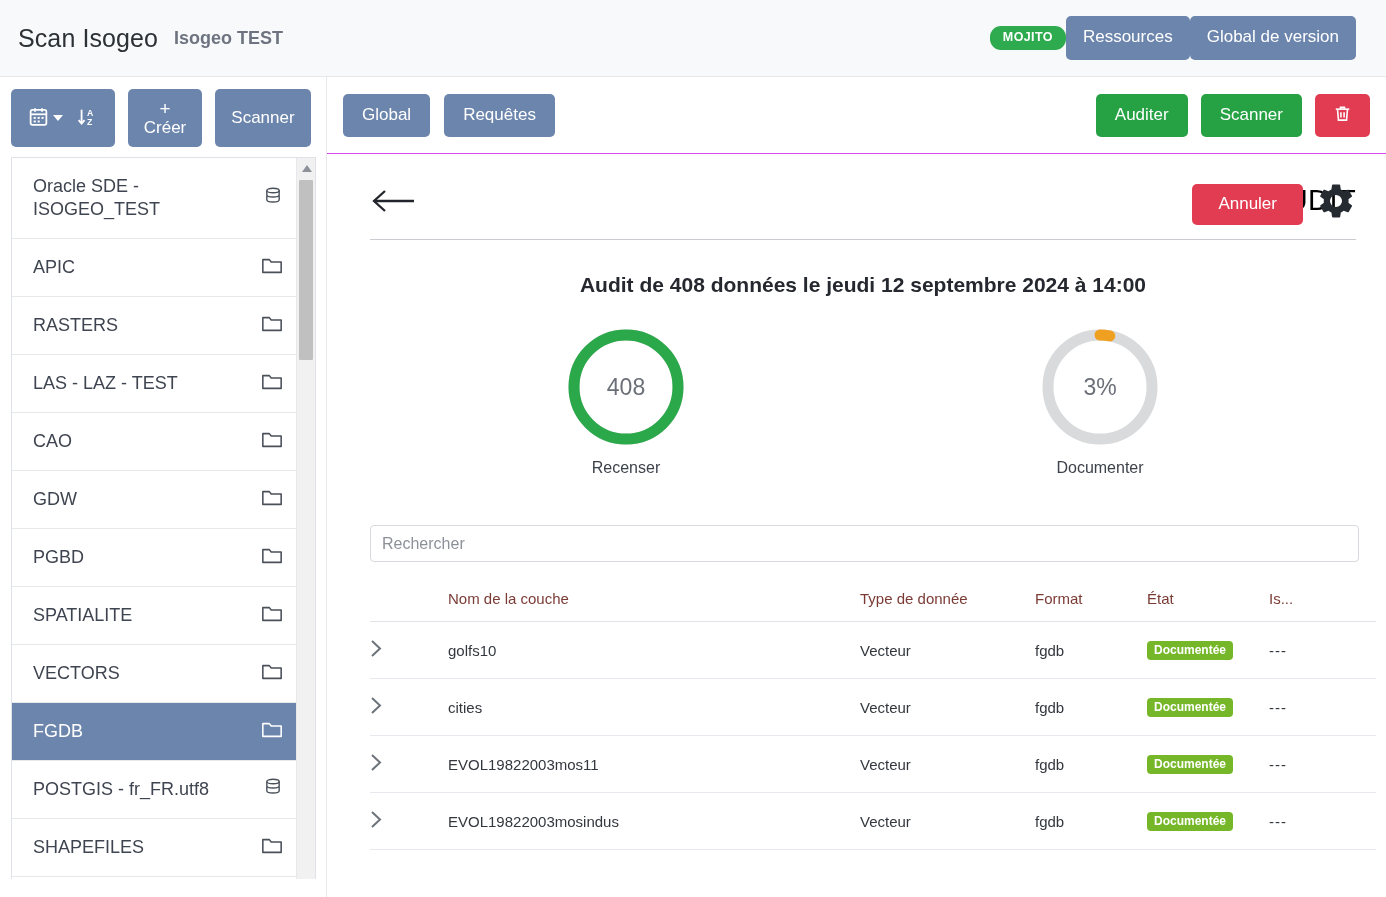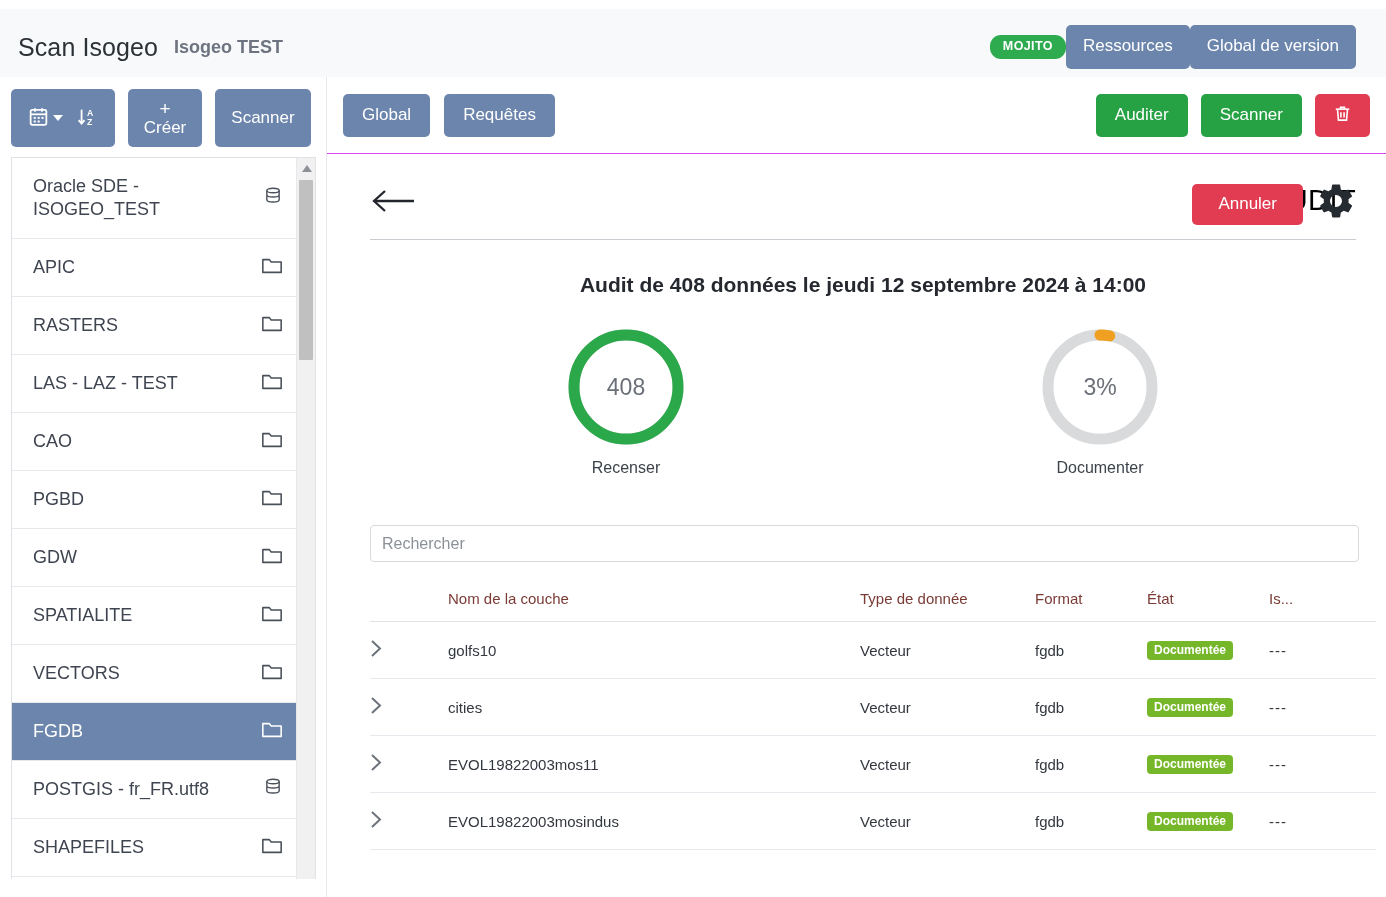--- a/index.html
+++ b/index.html
@@ -7,21 +7,21 @@
     margin: 0; padding: 0;
     width: 1386px; height: 897px;
     overflow: hidden;
     background: #ffffff;
     font-family: "Liberation Sans", sans-serif;
   }
 
   
   .app-header {
     position: absolute;
-    left: 0; top: 9px;
+    left: 0; top: 0;
     width: 1386px; height: 77px;
     background: #f8f9fb;
     border-bottom: 1px solid #e6e8ec;
     display: flex;
     align-items: center;
     padding: 0 30px 0 18px;
   }
   .brand-title {
     font-size: 25px;
     color: #2c3136;
@@ -393,27 +393,27 @@
               <path d="M2 17.5V3.6h7.1l2 2.6h10.9v11.3z"></path>
             </svg></span>
         </li>
         <li class="src-item">
           <span class="label">CAO</span>
           <span><svg width="22" height="19" viewBox="0 0 24 20" fill="none" stroke-width="1.7" stroke-linejoin="round">
               <path d="M2 17.5V3.6h7.1l2 2.6h10.9v11.3z"></path>
             </svg></span>
         </li>
         <li class="src-item">
+          <span class="label">GDW</span>
+          <span><svg width="22" height="19" viewBox="0 0 24 20" fill="none" stroke-width="1.7" stroke-linejoin="round">
+              <path d="M2 17.5V3.6h7.1l2 2.6h10.9v11.3z"></path>
+            </svg></span>
+        </li>
+        <li class="src-item">
           <span class="label">PGBD</span>
-          <span><svg width="22" height="19" viewBox="0 0 24 20" fill="none" stroke-width="1.7" stroke-linejoin="round">
-              <path d="M2 17.5V3.6h7.1l2 2.6h10.9v11.3z"></path>
-            </svg></span>
-        </li>
-        <li class="src-item">
-          <span class="label">GDW</span>
           <span><svg width="22" height="19" viewBox="0 0 24 20" fill="none" stroke-width="1.7" stroke-linejoin="round">
               <path d="M2 17.5V3.6h7.1l2 2.6h10.9v11.3z"></path>
             </svg></span>
         </li>
         <li class="src-item">
           <span class="label">SPATIALITE</span>
           <span><svg width="22" height="19" viewBox="0 0 24 20" fill="none" stroke-width="1.7" stroke-linejoin="round">
               <path d="M2 17.5V3.6h7.1l2 2.6h10.9v11.3z"></path>
             </svg></span>
         </li>

